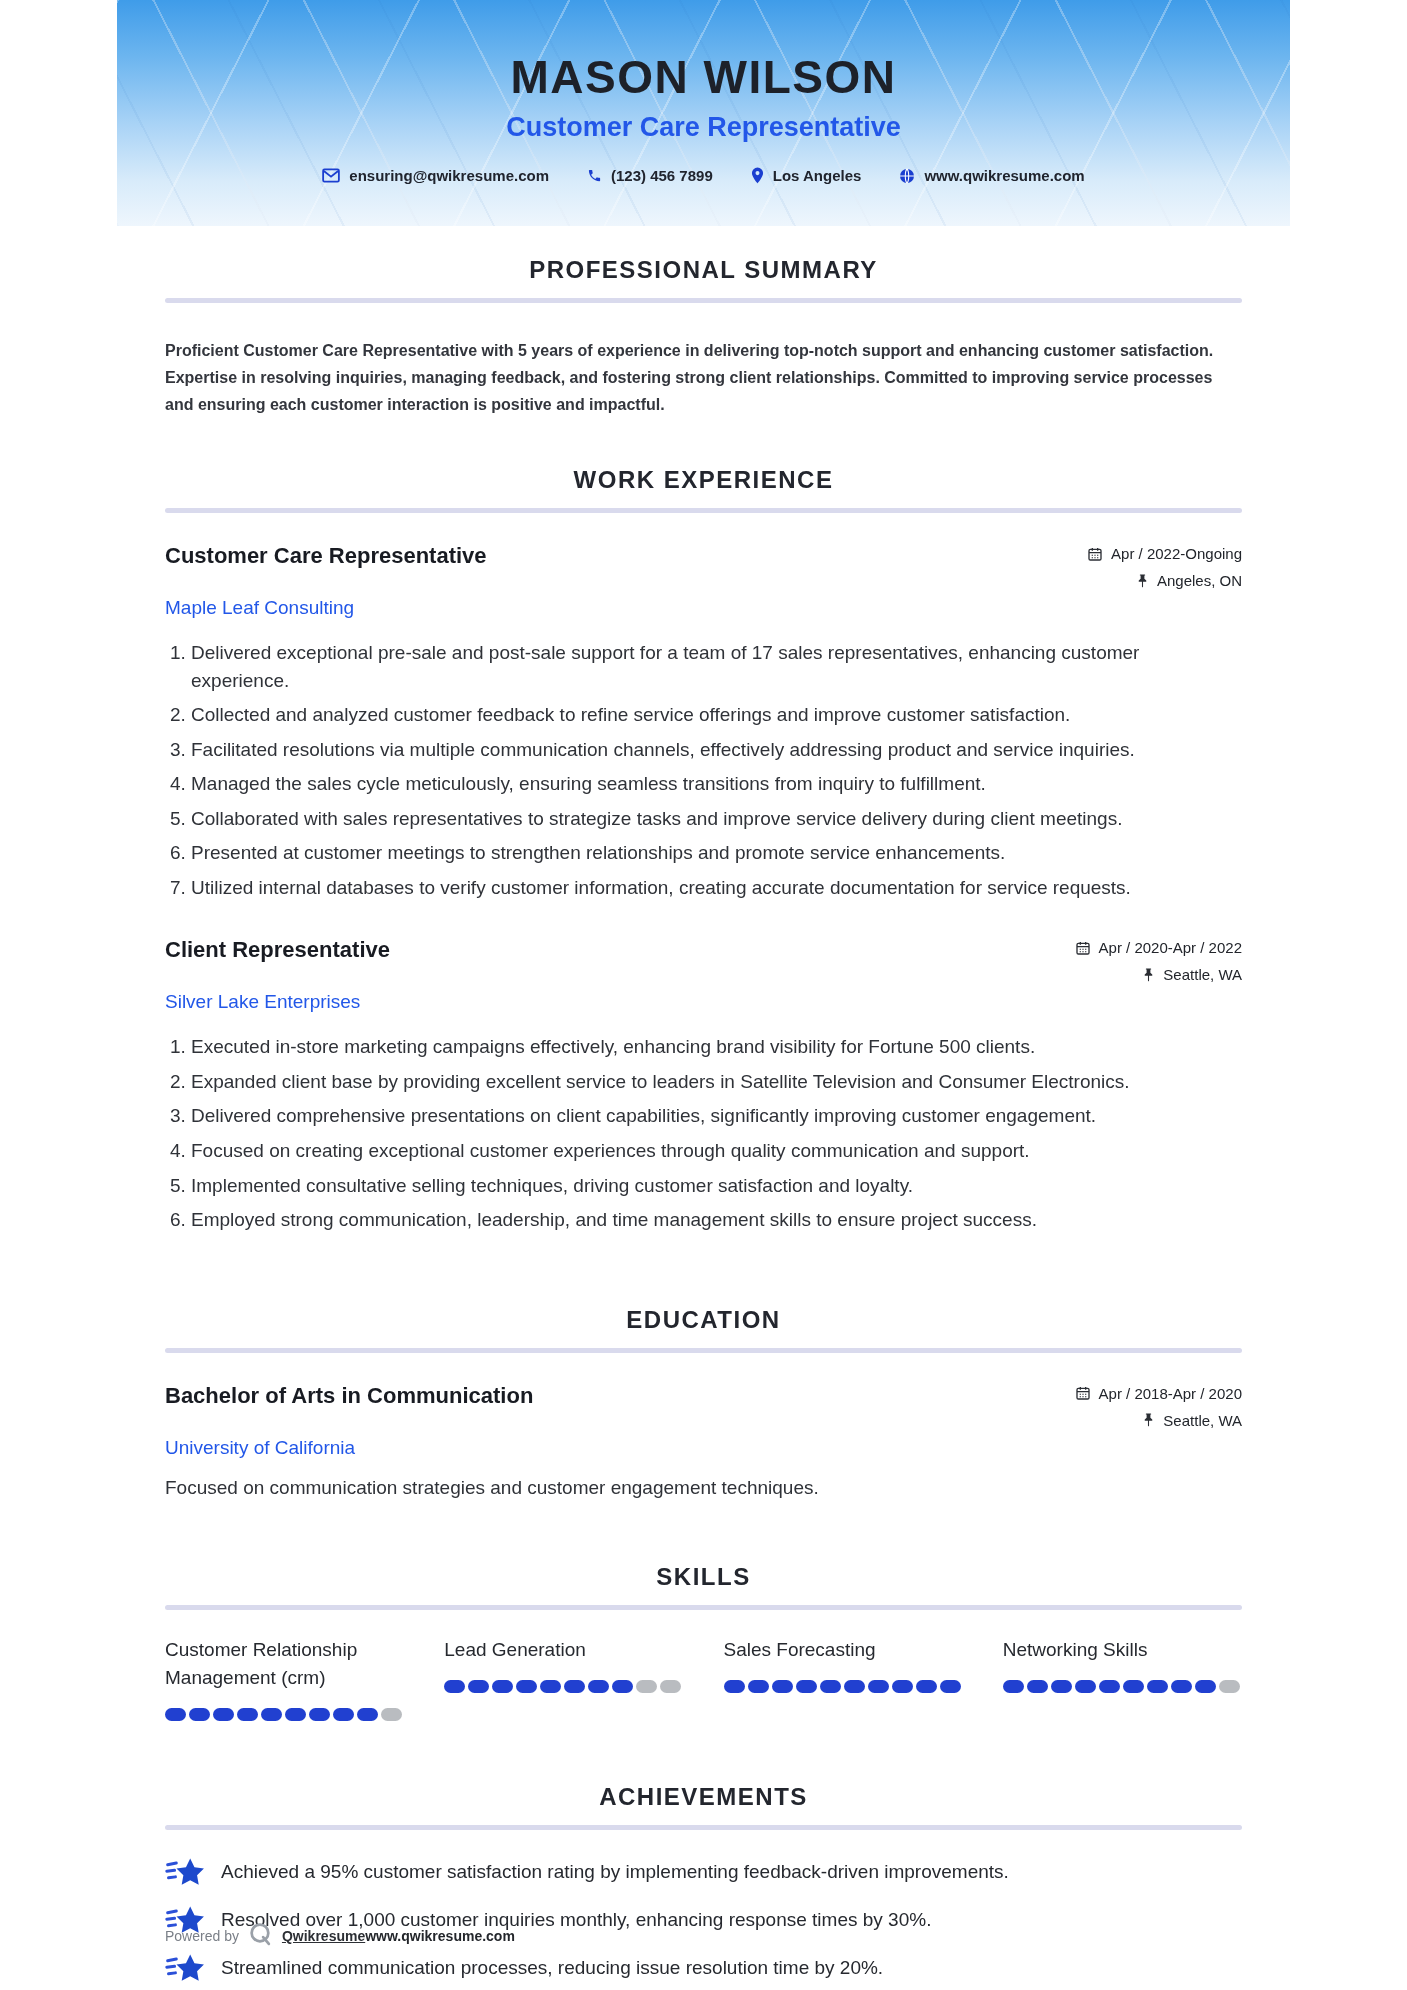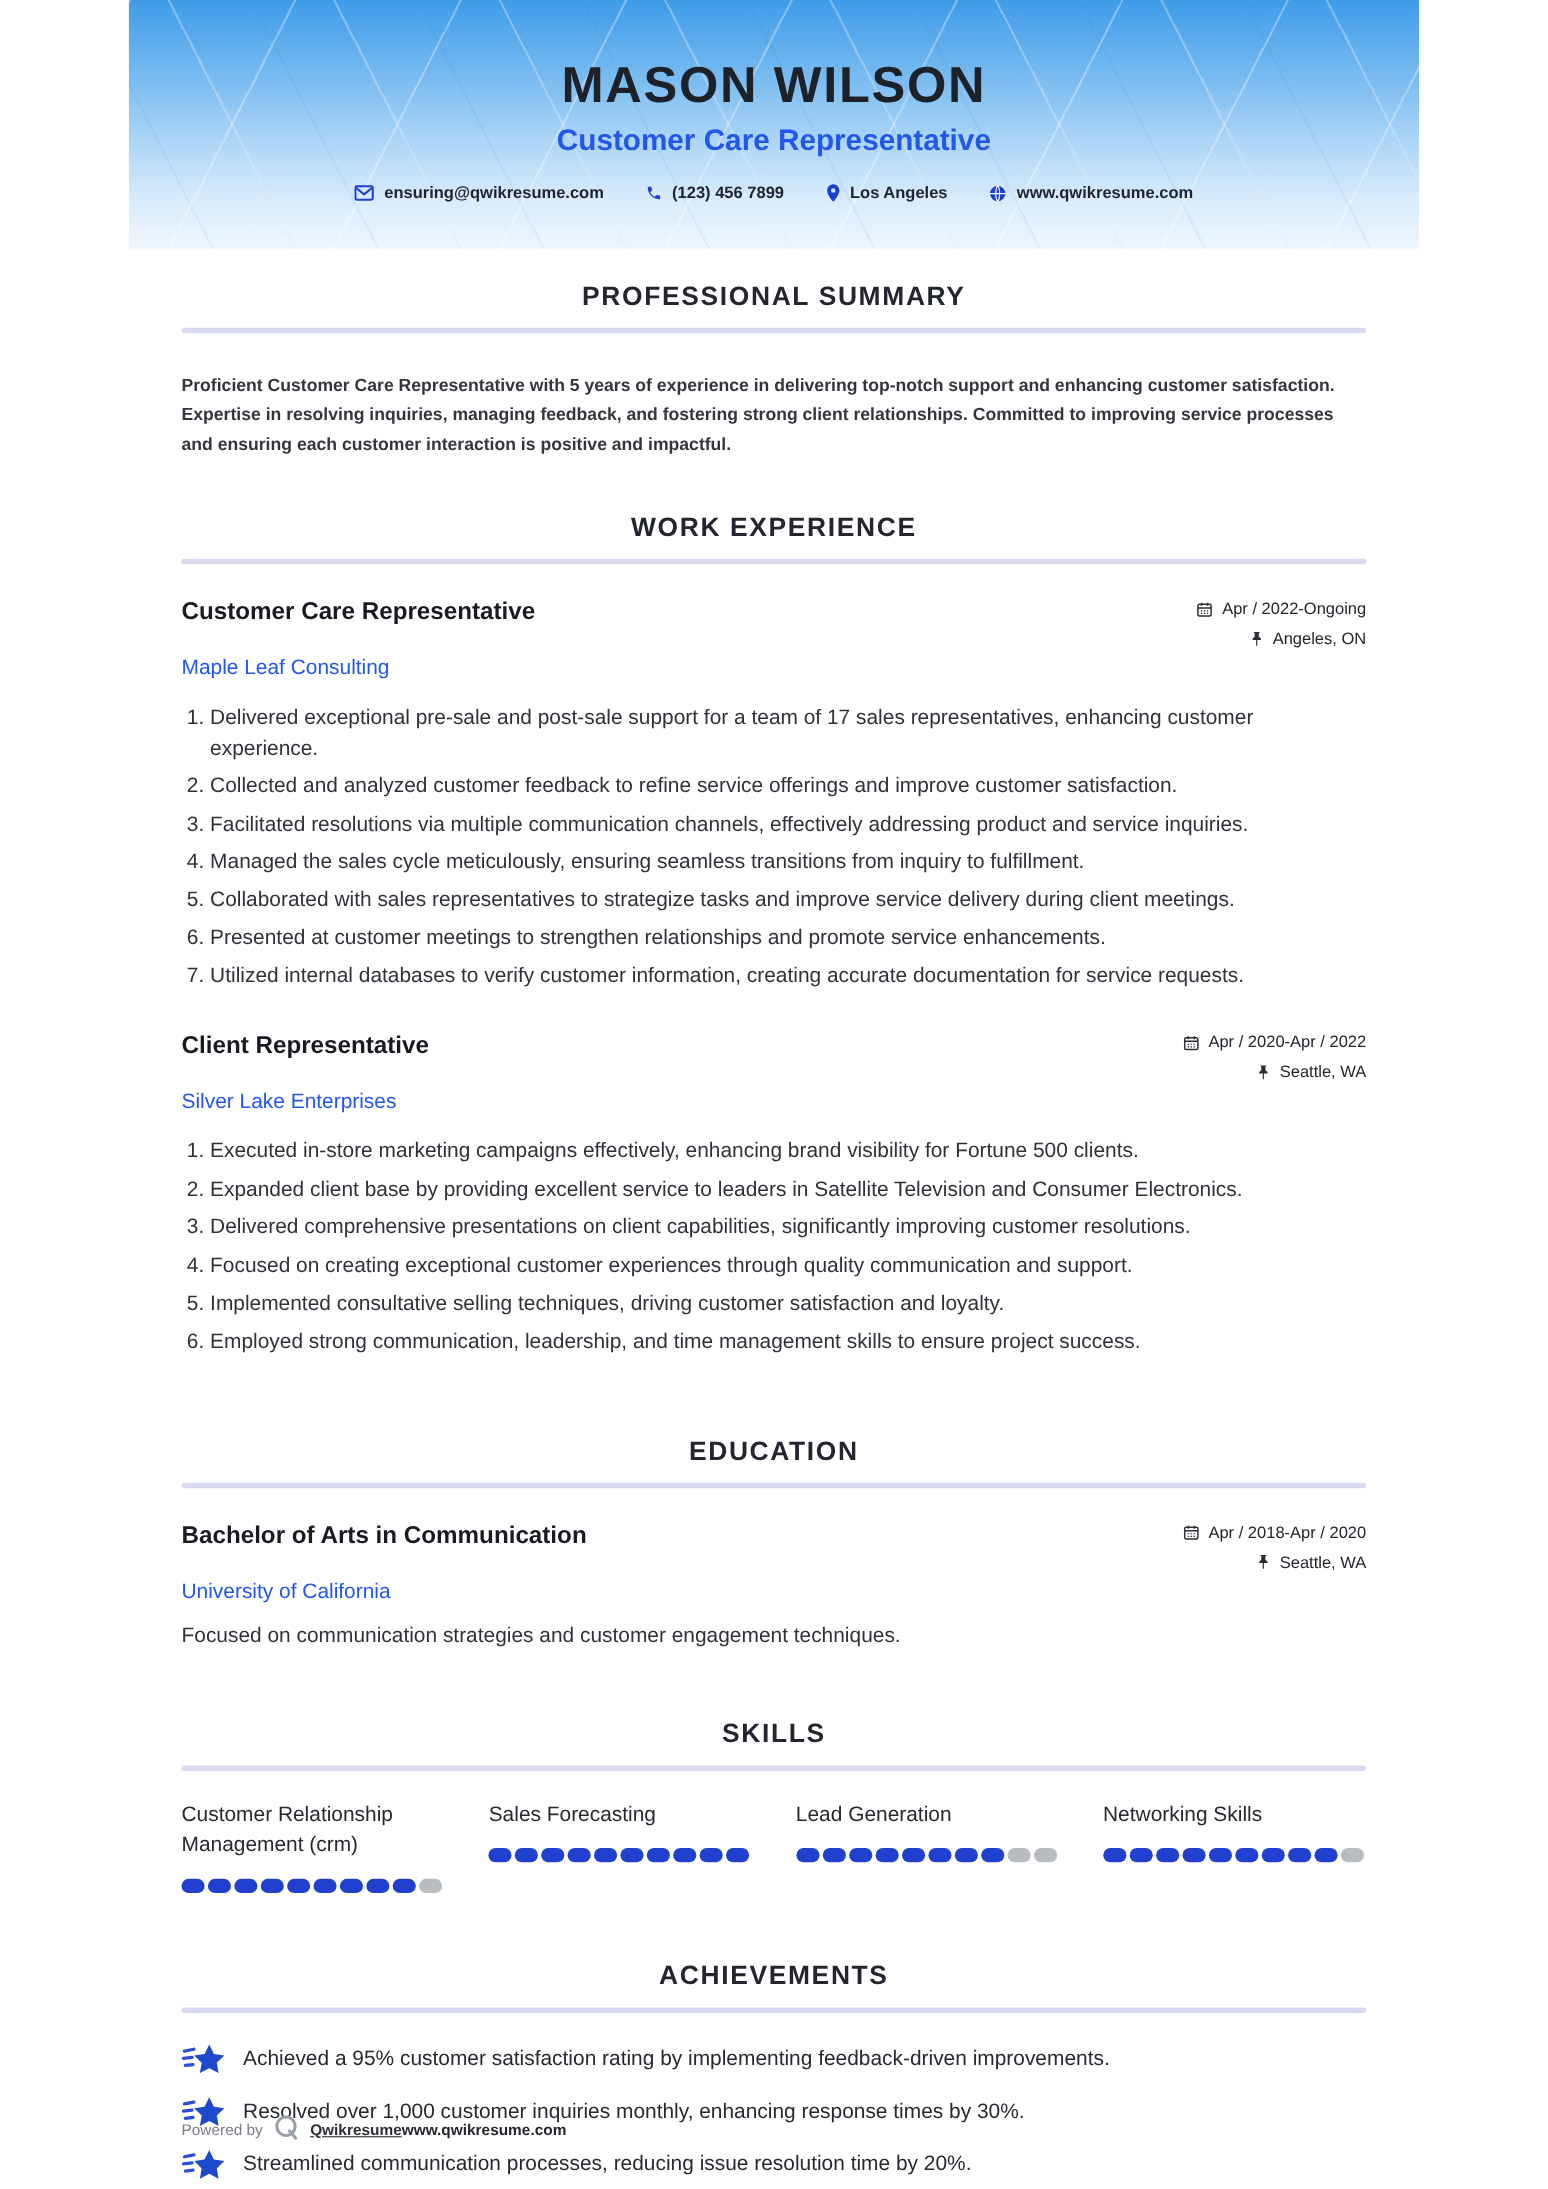--- a/index.html
+++ b/index.html
@@ -232,21 +232,21 @@
                     <path d="M8 1h8c.6 0 1 .4 1 1s-.4 1-1 1h-.5v6l3.5 3v2.5h-6v9L12 25l-1-1.5v-9H5V12l3.5-3V3H8c-.6 0-1-.4-1-1s.4-1 1-1z"></path>
                   </svg>
               </span>
               <span>Seattle, WA</span>
             </div>
           </div>
         </div>
         <ol class="bullets">
           <li>Executed in-store marketing campaigns effectively, enhancing brand visibility for Fortune 500 clients.</li>
           <li>Expanded client base by providing excellent service to leaders in Satellite Television and Consumer Electronics.</li>
-          <li>Delivered comprehensive presentations on client capabilities, significantly improving customer resolutions.</li>
+          <li>Delivered comprehensive presentations on client capabilities, significantly improving customer engagement.</li>
           <li>Focused on creating exceptional customer experiences through quality communication and support.</li>
           <li>Implemented consultative selling techniques, driving customer satisfaction and loyalty.</li>
           <li>Employed strong communication, leadership, and time management skills to ensure project success.</li>
         </ol>
       </div>
     </div>
 
     <div class="mt-edu">
       <div class="section-heading">EDUCATION</div>
       <div class="divider"></div>
@@ -296,47 +296,47 @@
               <span class="seg seg-filled"></span>
               <span class="seg seg-filled"></span>
               <span class="seg seg-filled"></span>
               <span class="seg seg-filled"></span>
               <span class="seg seg-filled"></span>
               <span class="seg seg-filled"></span>
               <span class="seg seg-empty"></span>
             </div>
         </div>
         <div>
+          <div class="skill-name">Lead Generation</div>
+          <div class="skill-bar">
+              <span class="seg seg-filled"></span>
+              <span class="seg seg-filled"></span>
+              <span class="seg seg-filled"></span>
+              <span class="seg seg-filled"></span>
+              <span class="seg seg-filled"></span>
+              <span class="seg seg-filled"></span>
+              <span class="seg seg-filled"></span>
+              <span class="seg seg-filled"></span>
+              <span class="seg seg-empty"></span>
+              <span class="seg seg-empty"></span>
+            </div>
+        </div>
+        <div>
           <div class="skill-name">Sales Forecasting</div>
           <div class="skill-bar">
               <span class="seg seg-filled"></span>
               <span class="seg seg-filled"></span>
               <span class="seg seg-filled"></span>
               <span class="seg seg-filled"></span>
               <span class="seg seg-filled"></span>
               <span class="seg seg-filled"></span>
               <span class="seg seg-filled"></span>
               <span class="seg seg-filled"></span>
               <span class="seg seg-filled"></span>
               <span class="seg seg-filled"></span>
-            </div>
-        </div>
-        <div>
-          <div class="skill-name">Lead Generation</div>
-          <div class="skill-bar">
-              <span class="seg seg-filled"></span>
-              <span class="seg seg-filled"></span>
-              <span class="seg seg-filled"></span>
-              <span class="seg seg-filled"></span>
-              <span class="seg seg-filled"></span>
-              <span class="seg seg-filled"></span>
-              <span class="seg seg-filled"></span>
-              <span class="seg seg-filled"></span>
-              <span class="seg seg-empty"></span>
-              <span class="seg seg-empty"></span>
             </div>
         </div>
         <div>
           <div class="skill-name">Networking Skills</div>
           <div class="skill-bar">
               <span class="seg seg-filled"></span>
               <span class="seg seg-filled"></span>
               <span class="seg seg-filled"></span>
               <span class="seg seg-filled"></span>
               <span class="seg seg-filled"></span>

